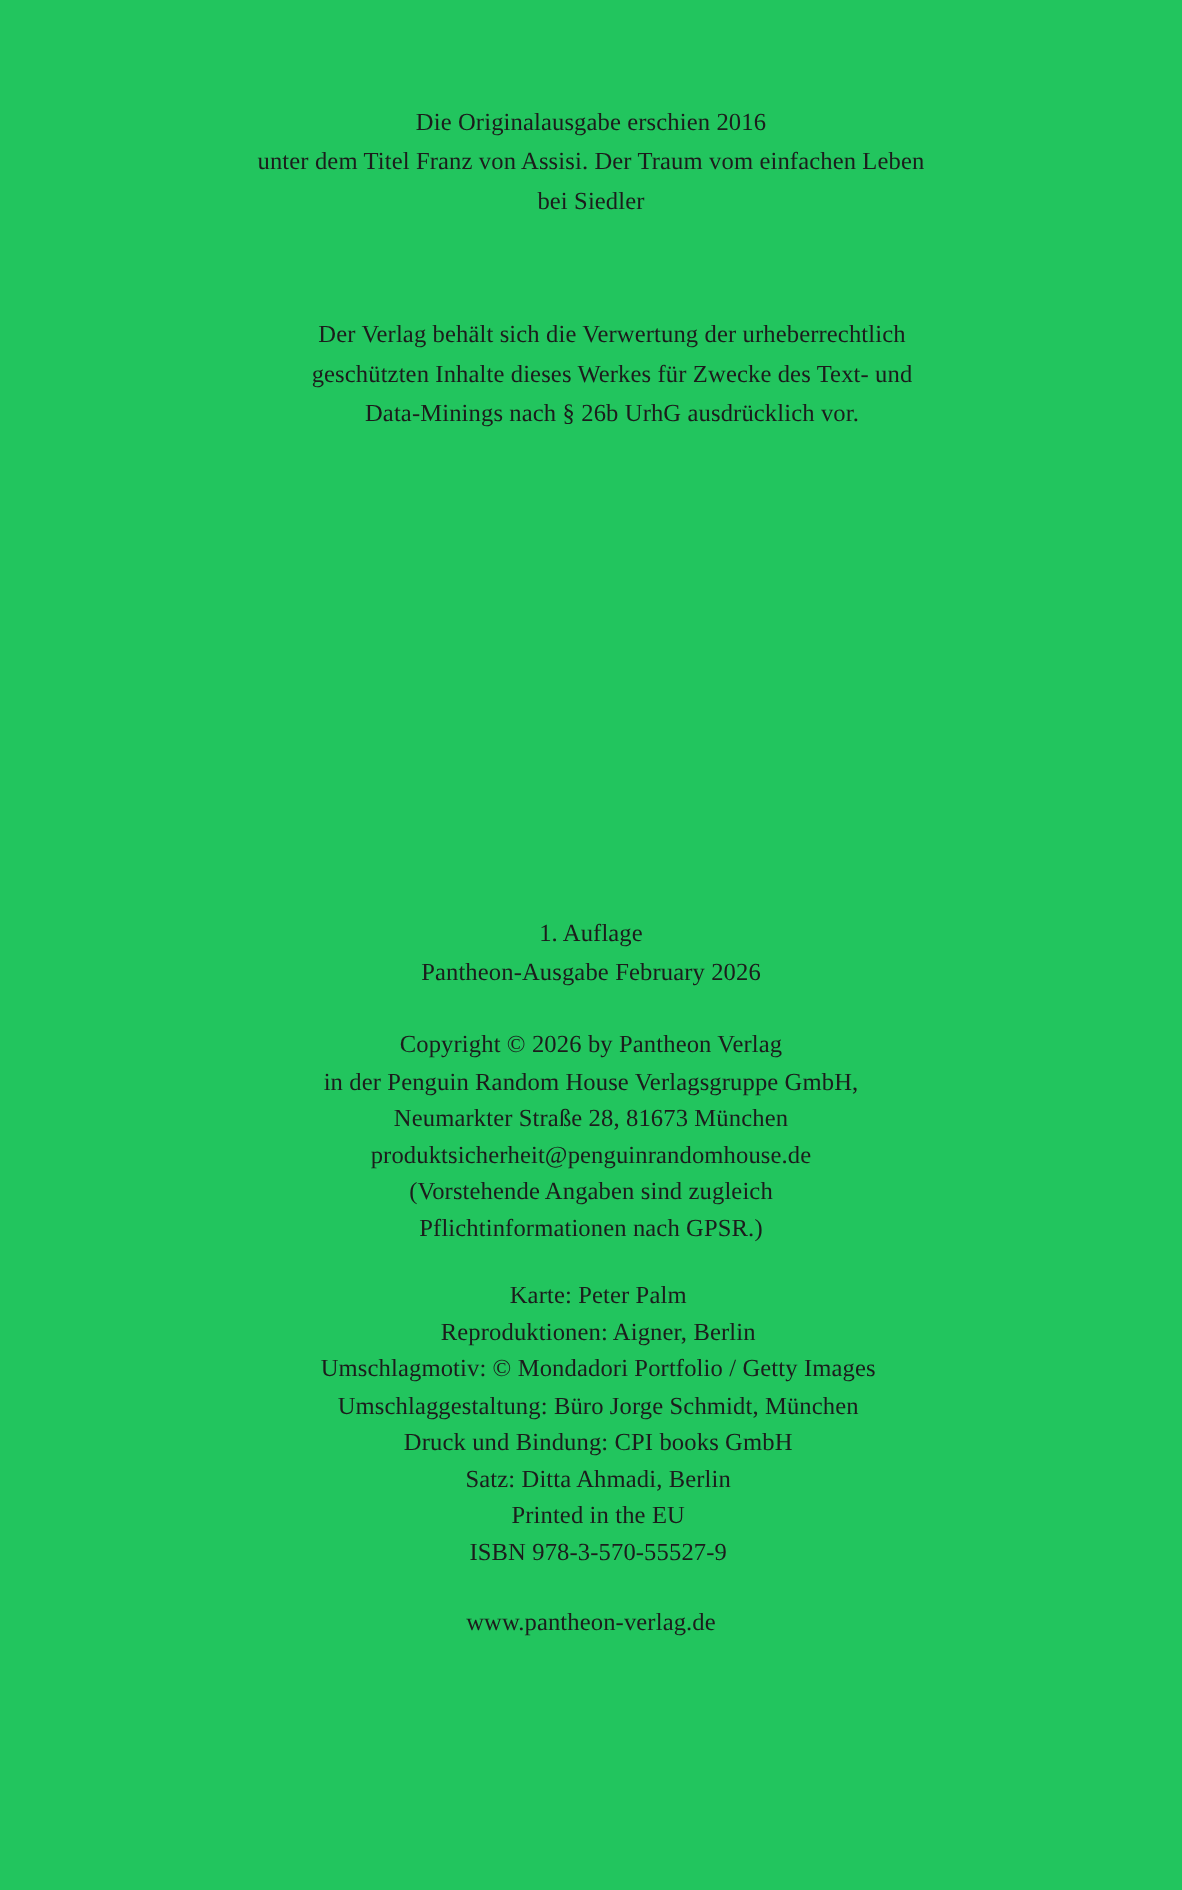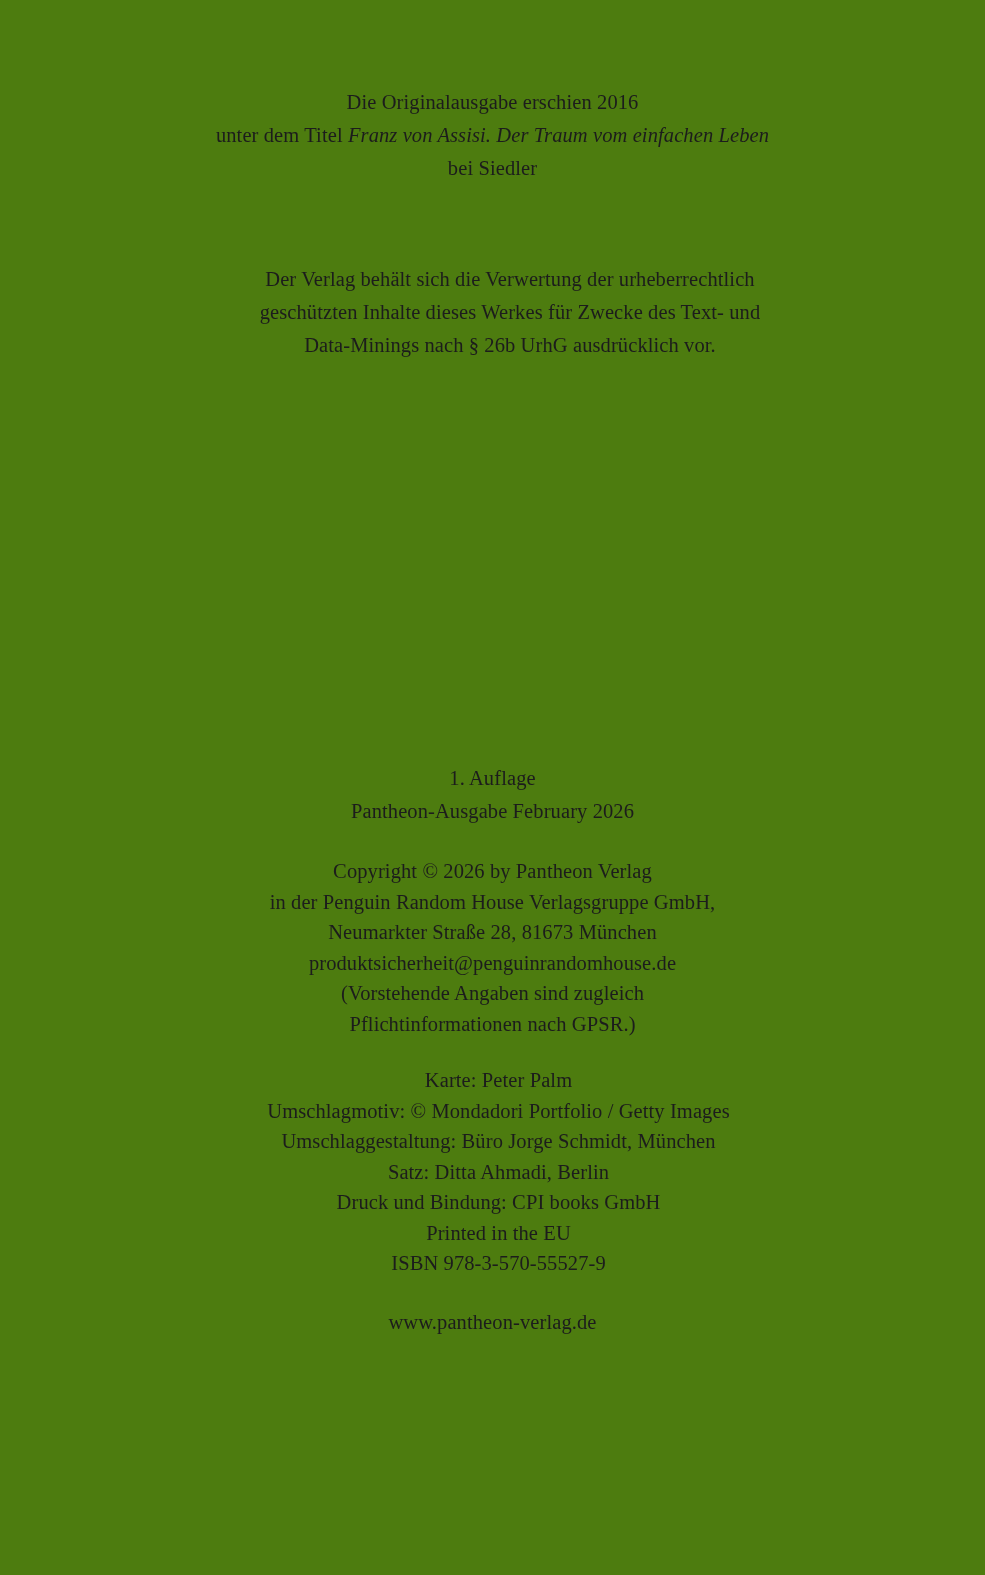--- a/index.html
+++ b/index.html
@@ -4,21 +4,21 @@
 <style>
   html, body {
     margin: 0;
     padding: 0;
     background: #ffffff;
   }
   .page {
     width: 985px;
     height: 1575px;
     position: relative;
-    background: #4d7c0f;
+    background: #22c55e;
     font-family: "Liberation Serif", "DejaVu Serif", serif;
     color: #1a1a1a;
     box-sizing: border-box;
     overflow: hidden;
   }
   .imprint {
     position: absolute;
     left: 0;
     right: 0;
     top: 86px;
@@ -28,21 +28,20 @@
     text-align: center;
   }
   .line {
     font-size: 20.5px;
     line-height: 33px;
     letter-spacing: 0.1px;
     color: #1c1c1c;
     white-space: pre-wrap;
   }
   .line .ital {
-    font-style: italic;
   }
   .gap-original-to-rights { height: 78px; }
   .gap-rights-to-edition { height: 400px; }
   .gap-edition-to-copyright { height: 28px; }
   .gap-copyright-to-credits { height: 26px; }
   .gap-credits-to-web { height: 28px; }
 
   .block-rights .line { line-height: 33px; margin-left: 35px; }
   .block-edition .line { line-height: 33px; }
   .block-copyright .line { line-height: 30.5px; }
@@ -85,24 +84,25 @@
       <div class="line">Neumarkter Straße 28, 81673 München</div>
       <div class="line">produktsicherheit@penguinrandomhouse.de</div>
       <div class="line">(Vorstehende Angaben sind zugleich</div>
       <div class="line">Pflichtinformationen nach GPSR.)</div>
     </div>
 
     <div class="gap-copyright-to-credits"></div>
 
     <div class="block block-credits">
       <div class="line">Karte: Peter Palm</div>
+      <div class="line">Reproduktionen: Aigner, Berlin</div>
       <div class="line">Umschlagmotiv: © Mondadori Portfolio / Getty Images</div>
       <div class="line">Umschlaggestaltung: Büro Jorge Schmidt, München</div>
+      <div class="line">Druck und Bindung: CPI books GmbH</div>
       <div class="line">Satz: Ditta Ahmadi, Berlin</div>
-      <div class="line">Druck und Bindung: CPI books GmbH</div>
       <div class="line">Printed in the EU</div>
       <div class="line">ISBN 978-3-570-55527-9</div>
     </div>
 
     <div class="gap-credits-to-web"></div>
 
     <div class="block block-web">
       <div class="line">www.pantheon-verlag.de</div>
     </div>
 

